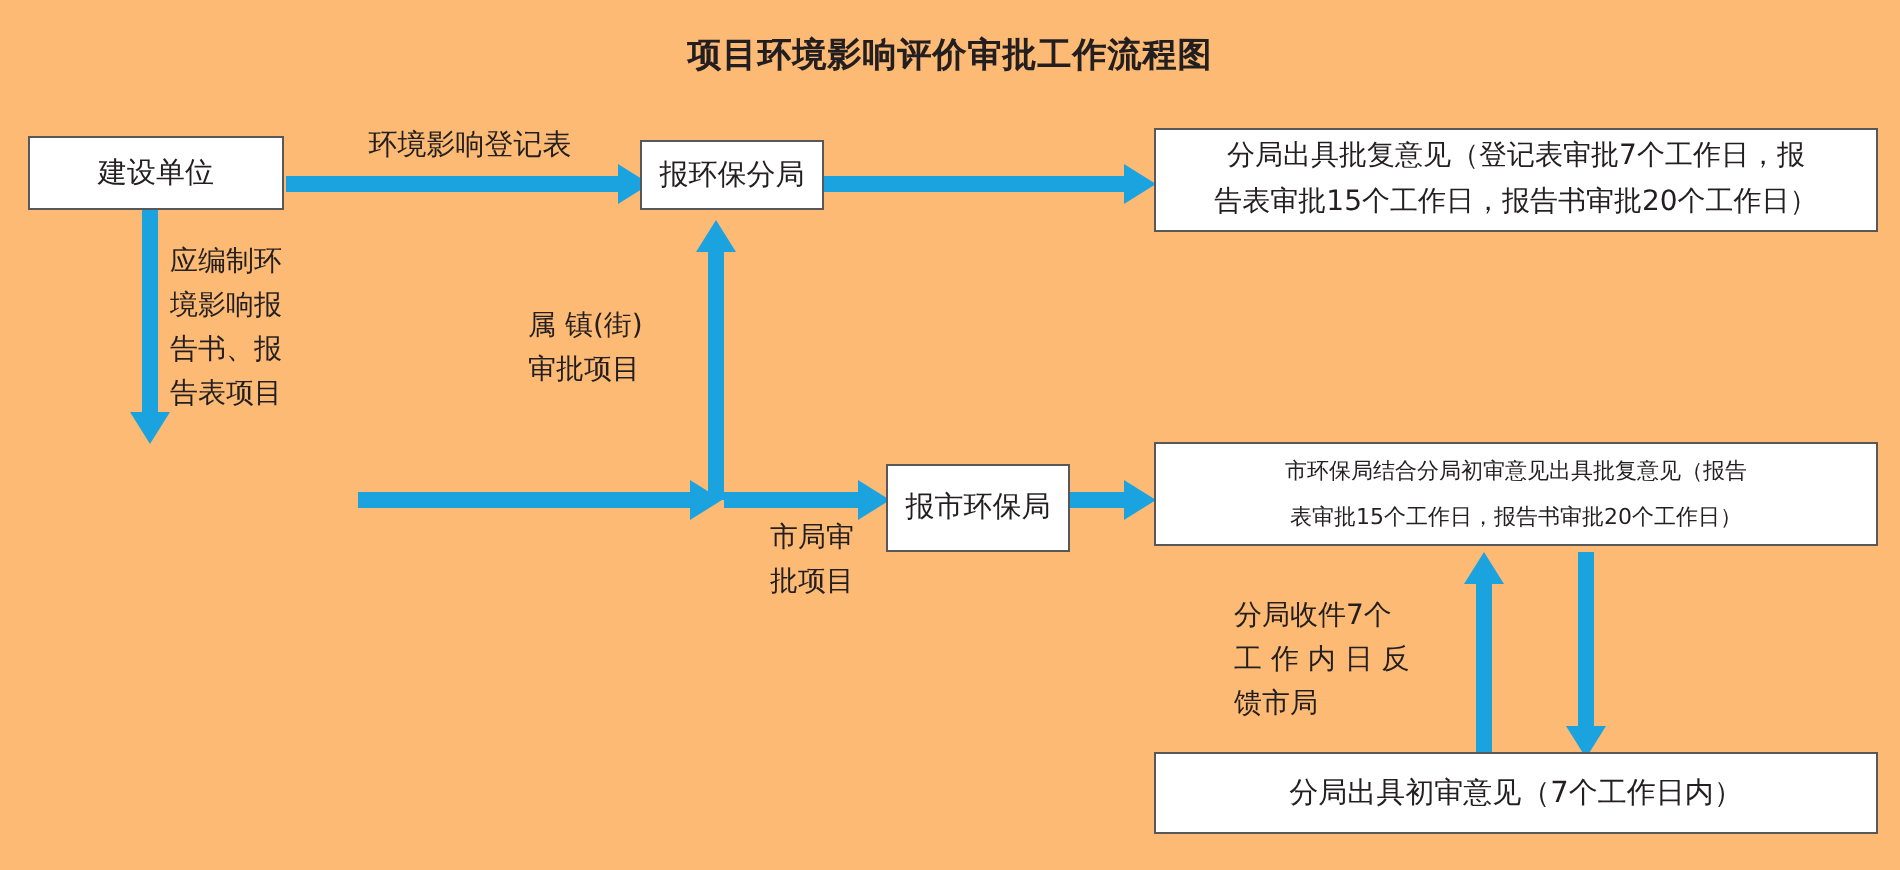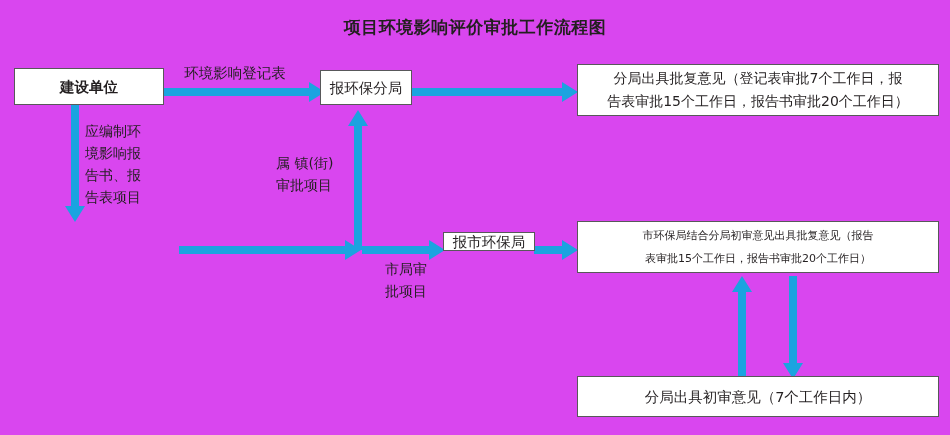--- a/index.html
+++ b/index.html
@@ -8,21 +8,21 @@
     padding: 0;
     background: #ffffff;
   }
   body {
     font-family: "DejaVu Sans", "Liberation Sans", sans-serif;
   }
   #canvas {
     position: relative;
     width: 950px;
     height: 435px;
-    background: #d946ef;
+    background: #fdba74;
     overflow: hidden;
   }
   .title {
     position: absolute;
     left: 0;
     top: 16px;
     width: 950px;
     text-align: center;
     font-size: 17px;
     font-weight: bold;
@@ -116,30 +116,30 @@
       <path d="M10 0 L20 16 H14 V103 H6 V16 H0 Z" fill="#1ba3e0"></path>
     </svg>
   </div>
 
   <div class="arrow" style="left:783px; top:276px;">
     <svg width="20" height="103" viewBox="0 0 20 103">
       <path d="M6 0 H14 V87 H20 L10 103 L0 87 H6 Z" fill="#1ba3e0"></path>
     </svg>
   </div>
 
-  <div class="box" style="left:14px; top:68px; width:150px; height:37px;font-weight:bold;">
+  <div class="box" style="left:14px; top:68px; width:128px; height:37px;">
     <span class="inner" style="white-space: pre-line;">建设单位</span>
   </div>
 
 
   <div class="box" style="left:320px; top:70px; width:92px; height:35px;text-align:center;">
     <span class="inner" style="white-space: pre-line;">报环保分局</span>
   </div>
 
-  <div class="box" style="left:443px; top:232px; width:92px; height:19px;">
+  <div class="box" style="left:443px; top:232px; width:92px; height:44px;">
     <span class="inner" style="white-space: pre-line;">报市环保局</span>
   </div>
 
   <div class="box" style="left:577px; top:64px; width:362px; height:52px; font-size:14px; line-height:23px;">
     <span class="inner" style="white-space: pre-line;">分局出具批复意见（登记表审批7个工作日，报
 告表审批15个工作日，报告书审批20个工作日）</span>
   </div>
 
   <div class="box" style="left:577px; top:221px; width:362px; height:52px; font-size:11px; line-height:23px;">
     <span class="inner" style="white-space: pre-line;">市环保局结合分局初审意见出具批复意见（报告
@@ -150,21 +150,24 @@
     <span class="inner" style="white-space: pre-line;">分局出具初审意见（7个工作日内）</span>
   </div>
 
   <div class="lbl center" style="left: 160px; top: 62px; width: 150px; font-size: 14.5px; white-space: pre-line;">环境影响登记表</div>
 
   <div class="lbl left" style="left: 85px; top: 120px; width: 100px; white-space: pre-line;">应编制环
 境影响报
 告书、报
 告表项目</div>
 
-  <div class="lbl left" style="left: 276px; top: 152px; width: 110px; white-space: pre-line;">属 镇(街)
+  <div class="lbl left" style="left: 264px; top: 152px; width: 110px; white-space: pre-line;">属 镇(街)
 审批项目</div>
 
   <div class="lbl left" style="left: 385px; top: 258px; width: 80px; white-space: pre-line;">市局审
 批项目</div>
 
+  <div class="lbl left" style="left: 617px; top: 297px; width: 105px; white-space: pre-line;">分局收件7个
+工 作 内 日 反
+馈市局</div>
 
 
 </div>
 
 </body></html>

